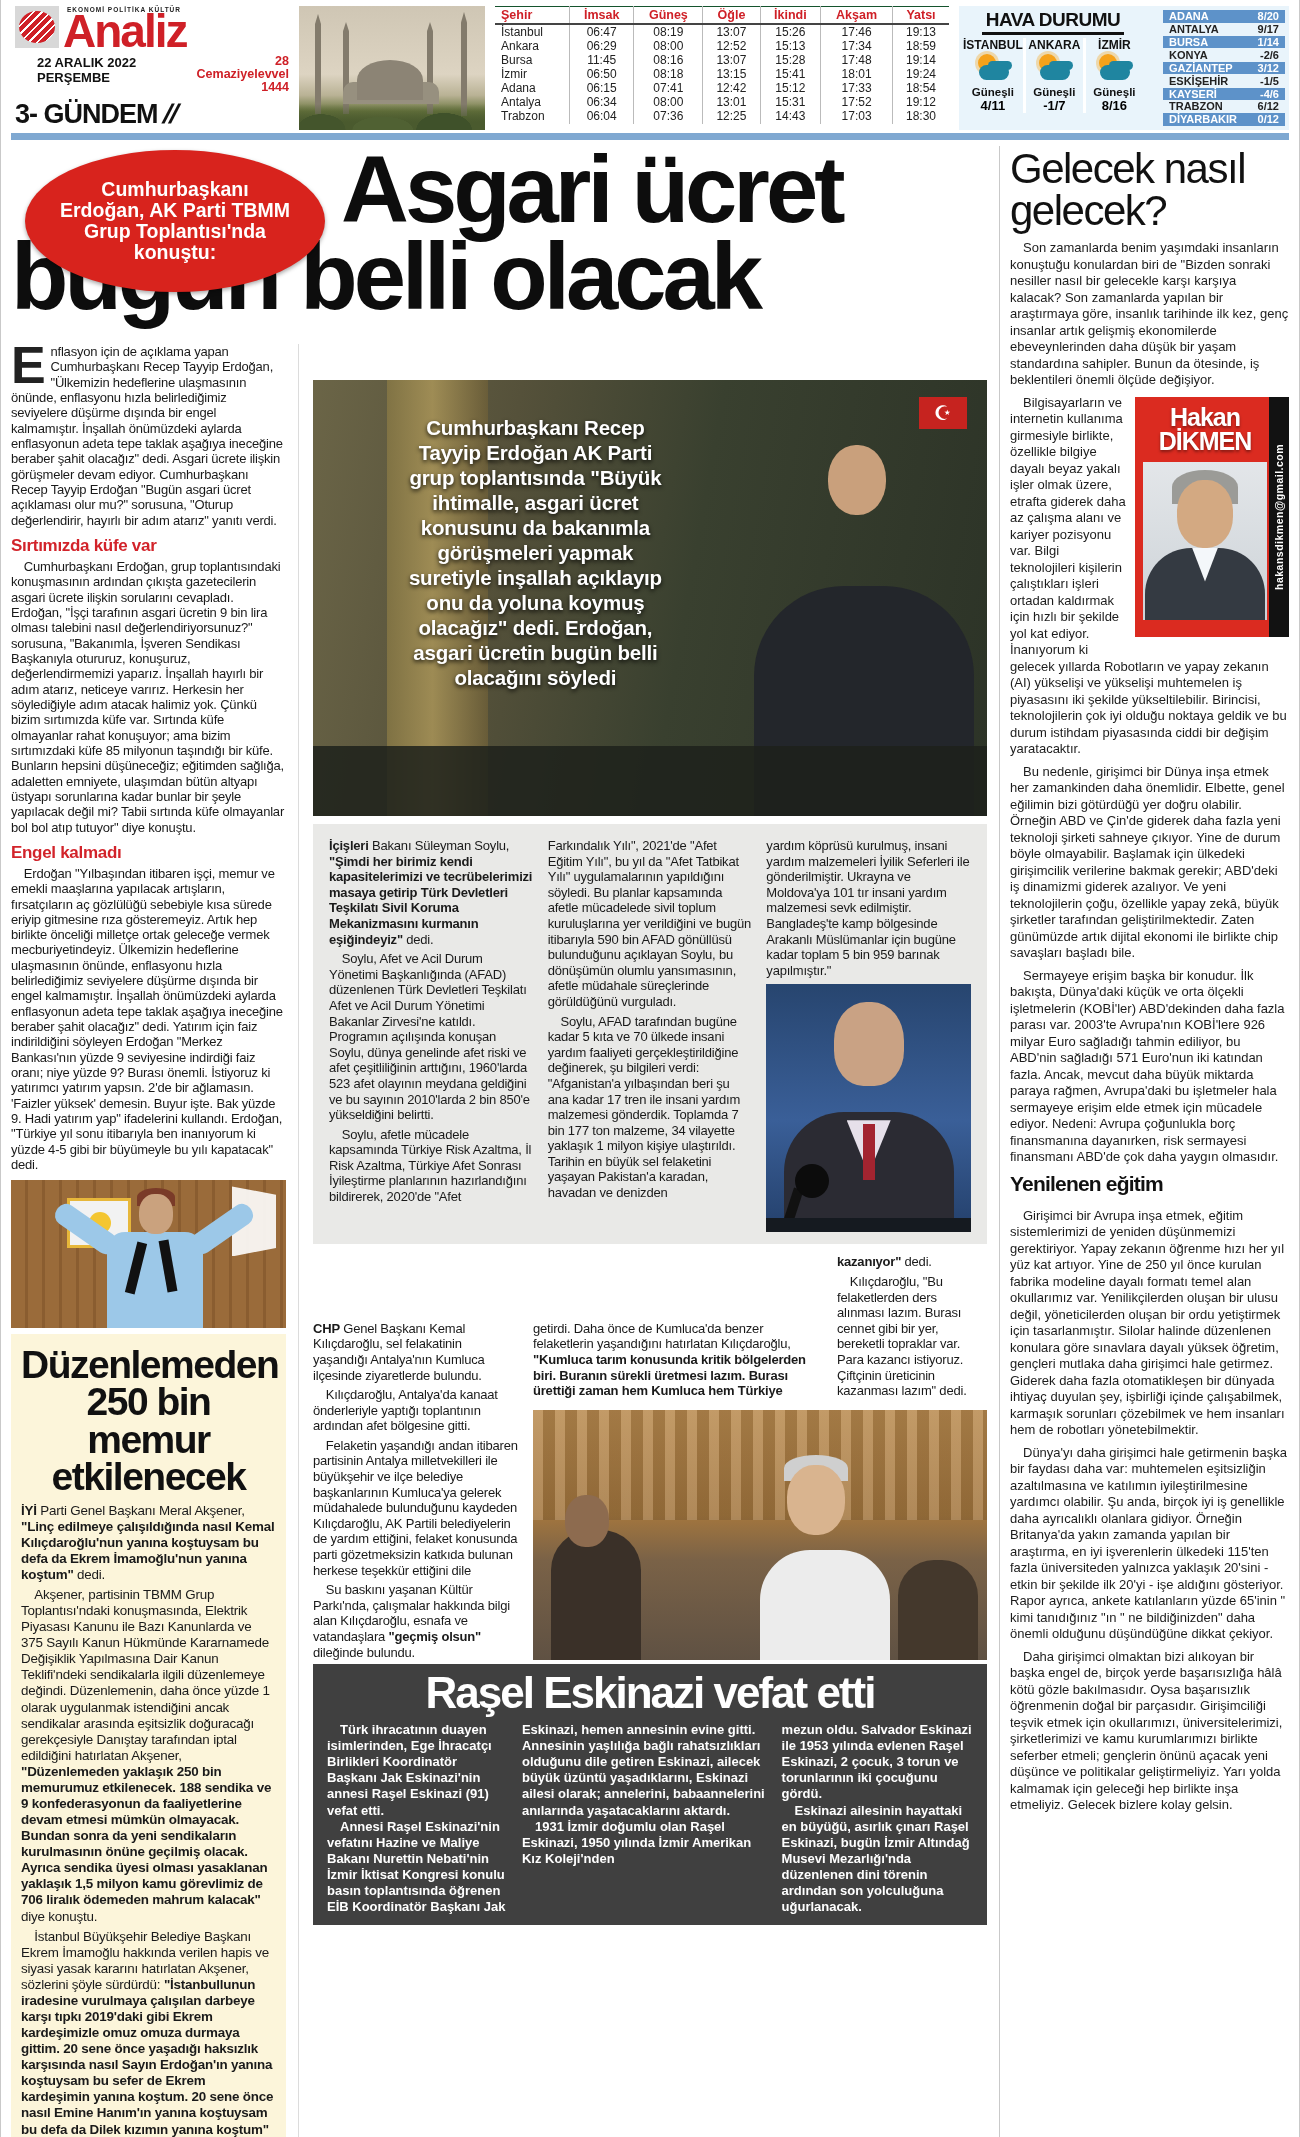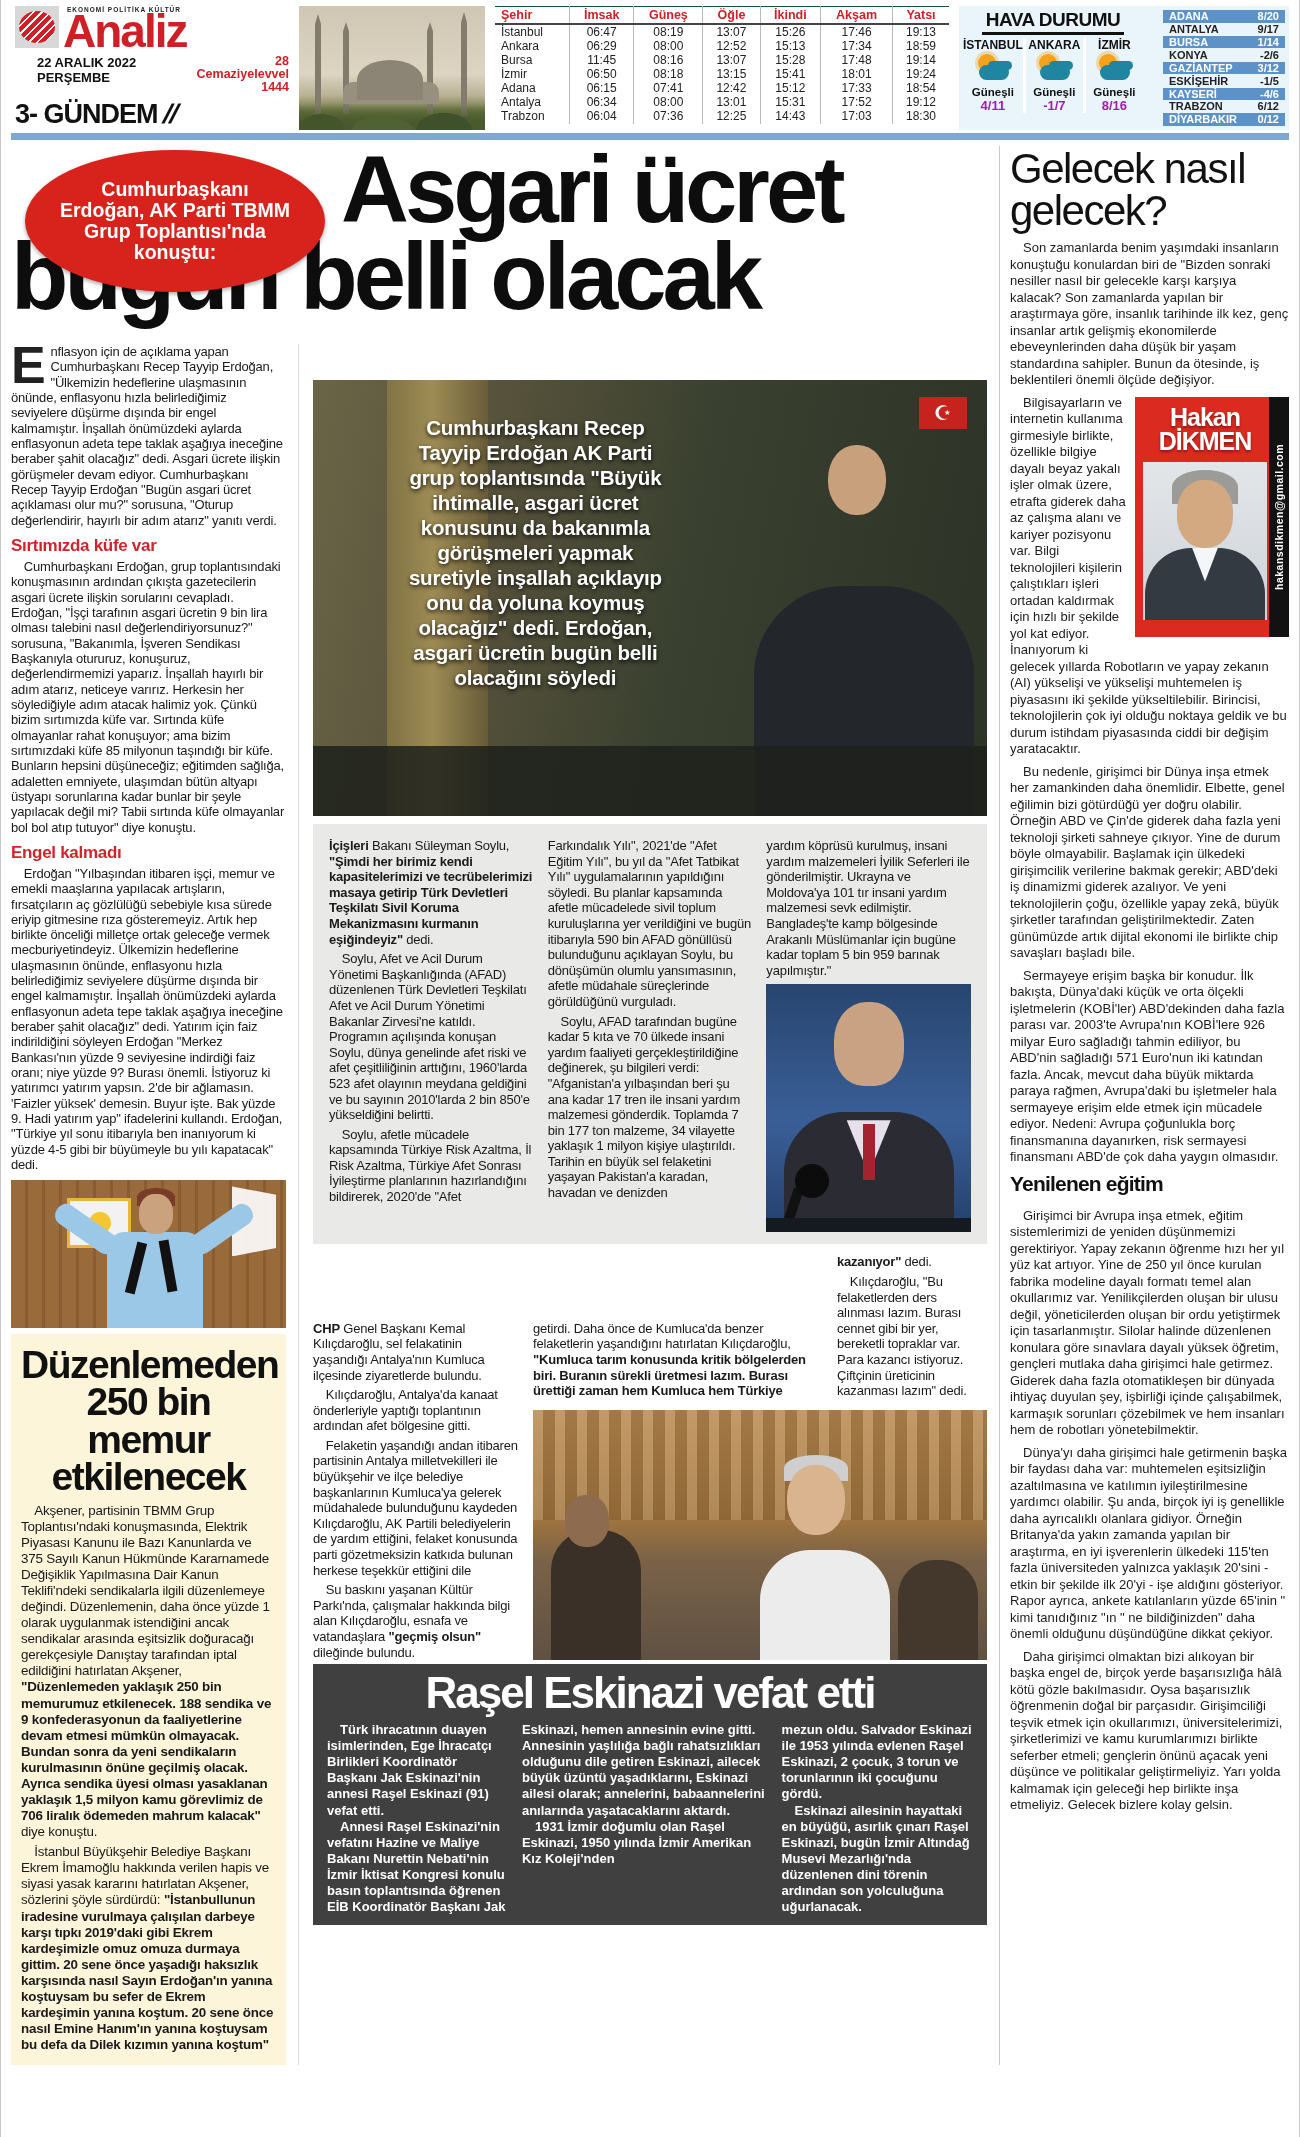--- a/index.html
+++ b/index.html
@@ -48,21 +48,21 @@
   .weather-panel{width:180px;text-align:center;}
   .w-title{font-size:19px;font-weight:bold;color:#111;border-bottom:3px solid #111;display:inline-block;padding:0 4px 1px 4px;letter-spacing:-.5px;}
   .w-cities{display:flex;margin-top:3px;}
   .w-city{flex:1;text-align:center;}
   .w-city+.w-city{border-left:3px solid #fff;}
   .w-name{font-size:12px;font-weight:bold;color:#111;}
   .w-icon{position:relative;width:42px;height:30px;margin:2px auto 0 auto;}
   .w-icon::before{content:"";position:absolute;left:6px;top:0;width:18px;height:18px;border-radius:50%;background:#f5a21b;box-shadow:0 0 0 3px rgba(245,162,27,.35);}
   .w-icon::after{content:"";position:absolute;left:7px;top:11px;width:30px;height:15px;border-radius:9px;background:#1f85a0;box-shadow:6px -7px 0 -3px #1f85a0;}
   .w-cond{font-size:11.5px;font-weight:bold;color:#111;margin-top:2px;}
-  .w-temp{font-size:13px;font-weight:bold;color:#a21caf;}
+  .w-temp{font-size:13px;font-weight:bold;color:#000000;}
   .temp-list{flex:1;display:flex;flex-direction:column;justify-content:space-between;padding:1px 0;}
   .temp-row{display:flex;justify-content:space-between;font-size:11px;font-weight:bold;color:#222;padding:0 6px;line-height:12.6px;}
   .temp-row.hl{background:#5d92c9;color:#fff;}
 
   .blue-bar{height:7px;background:#7fa8d1;margin:3px 0 6px 0;}
 
   
   .content{display:flex;gap:12px;}
   .main-area{flex:1;min-width:0;}
   .opinion{width:290px;border-left:1px solid #c9c9c9;padding-left:10px;}
@@ -381,20 +381,21 @@
             <div class="ak-hair"></div>
             <div class="ak-head"></div>
             <div class="ak-mic mic1"></div>
             <div class="ak-mic mic2"></div>
           </div>
 
           <div class="cream-box">
             <h2 class="pre">Düzenlemeden
 250 bin memur
 etkilenecek</h2>
+            <p><b>İYİ</b><span> Parti Genel Başkanı Meral Akşener, </span><b>"Linç edilmeye çalışıldığında nasıl Kemal Kılıçdaroğlu'nun yanına koştuysam bu defa da Ekrem İmamoğlu'nun yanına koştum"</b><span> dedi.</span></p>
             <p><span> Akşener, partisinin TBMM Grup Toplantısı'ndaki konuşmasında, Elektrik Piyasası Kanunu ile Bazı Kanunlarda ve 375 Sayılı Kanun Hükmünde Kararnamede Değişiklik Yapılmasına Dair Kanun Teklifi'ndeki sendikalarla ilgili düzenlemeye değindi. Düzenlemenin, daha önce yüzde 1 olarak uygulanmak istendiğini ancak sendikalar arasında eşitsizlik doğuracağı gerekçesiyle Danıştay tarafından iptal edildiğini hatırlatan Akşener, </span><b>"Düzenlemeden yaklaşık 250 bin memurumuz etkilenecek. 188 sendika ve 9 konfederasyonun da faaliyetlerine devam etmesi mümkün olmayacak. Bundan sonra da yeni sendikaların kurulmasının önüne geçilmiş olacak. Ayrıca sendika üyesi olması yasaklanan yaklaşık 1,5 milyon kamu görevlimiz de 706 liralık ödemeden mahrum kalacak"</b><span> diye konuştu.</span></p>
             <p><span> İstanbul Büyükşehir Belediye Başkanı Ekrem İmamoğlu hakkında verilen hapis ve siyasi yasak kararını hatırlatan Akşener, sözlerini şöyle sürdürdü: </span><b>"İstanbullunun iradesine vurulmaya çalışılan darbeye karşı tıpkı 2019'daki gibi Ekrem kardeşimizle omuz omuza durmaya gittim. 20 sene önce yaşadığı haksızlık karşısında nasıl Sayın Erdoğan'ın yanına koştuysam bu sefer de Ekrem kardeşimin yanına koştum. 20 sene önce nasıl Emine Hanım'ın yanına koştuysam bu defa da Dilek kızımın yanına koştum"</b></p>
           </div>
         </div>
 
         <div class="center-col">
           <div class="lead-photo">
             <div class="pillar"></div>
             <div class="erd-body"></div>
             <div class="erd-head"></div>

